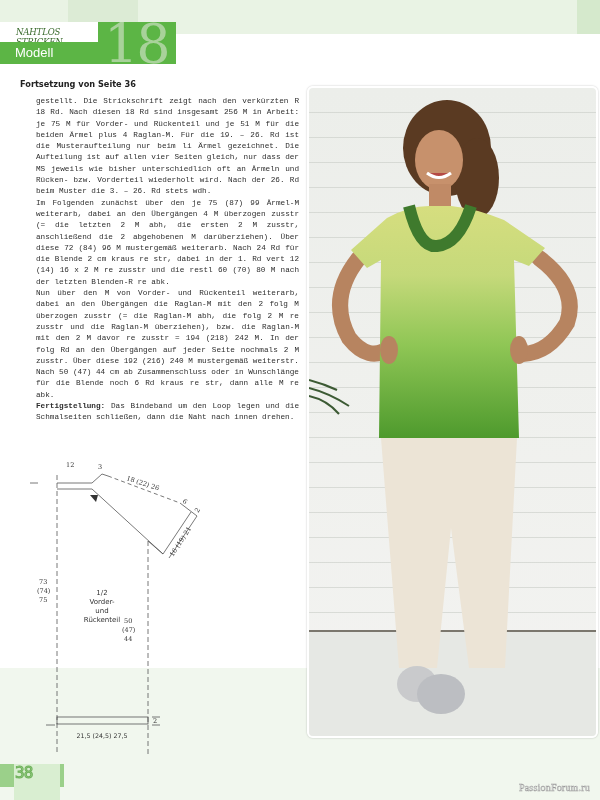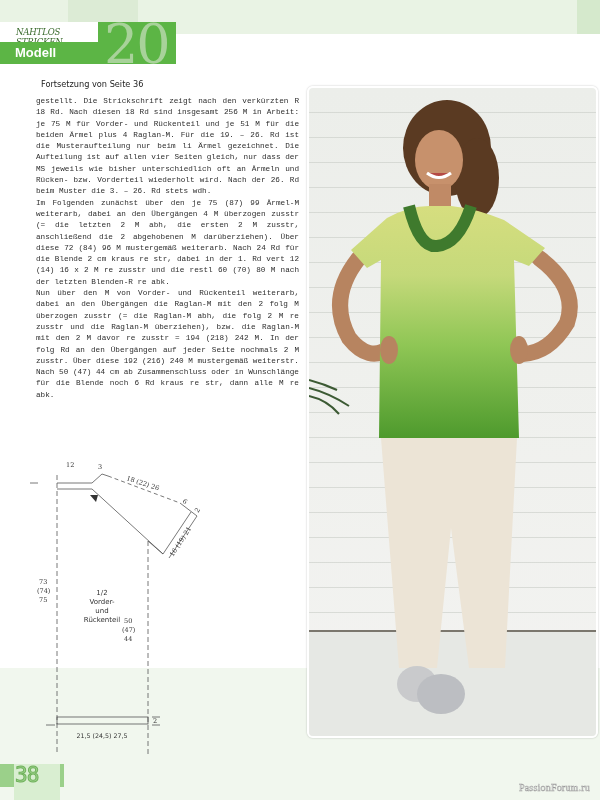--- a/index.html
+++ b/index.html
@@ -11,69 +11,70 @@
   .bg-top-right { position: absolute; left: 577px; top: 0; width: 23px; height: 34px; background: #d5e9cc; }
   .bg-bottom { position: absolute; left: 0; top: 668px; width: 600px; height: 132px; background: #f1f7ee; }
 
   .header { position: absolute; left: 0; top: 22px; width: 176px; height: 42px; }
   .header-series { position: absolute; left: 0; top: 0; width: 98px; height: 20px; background: #ffffff;
     font-family: "DejaVu Serif", serif; font-style: italic; font-size: 8.6px; color: #3a6b2d;
     padding: 5px 0 0 16px; letter-spacing: -0.2px; }
   .header-bar { position: absolute; left: 0; top: 20px; width: 176px; height: 22px; background: #5cb545; }
   .header-green-top { position: absolute; left: 98px; top: 0; width: 78px; height: 20px; background: #5cb545; }
   .header-model { position: absolute; left: 15px; top: 23px; font-family: "Liberation Sans", sans-serif;
-    font-weight: bold; font-size: 13px; color: #ffffff; }
+    font-weight: normal; font-size: 13px; color: #ffffff; }
   .header-number { position: absolute; left: 104px; top: -4px; font-family: "DejaVu Serif", serif;
     font-size: 54px; line-height: 54px; color: #a8d29a; letter-spacing: -2px; }
 
-  .continued { position: absolute; left: 41px; top: 79px; font-size: 8.2px; font-weight: normal; color: #222; }
+  .continued { position: absolute; left: 20px; top: 79px; font-size: 8.2px; font-weight: bold; color: #222; }
 
   .text { position: absolute; left: 36px; top: 96px; width: 263px; font-family: Liberation Mono, monospace;
     font-size: 7.7px; line-height: 11.3px; text-align: justify; color: #2e2e2e; }
   .text p { margin: 0; }
   .text b { font-weight: bold; }
 
   .diagram { position: absolute; left: 30px; top: 455px; width: 180px; height: 310px; }
 
   .photo { position: absolute; left: 307px; top: 86px; width: 291px; height: 652px; border: 2px solid #ffffff;
     border-radius: 6px; box-shadow: 0 0 2px rgba(0,0,0,0.25); overflow: hidden;
     background: linear-gradient(#eceeea, #f3f3f1); }
   .wall-lines { position: absolute; inset: 0;
     background-image: repeating-linear-gradient(180deg, transparent 0, transparent 24px, rgba(200,204,198,0.6) 24px, rgba(200,204,198,0.6) 25px); }
   .floor { position: absolute; left: 0; top: 542px; width: 100%; height: 110px; background: #e6e8e4; border-top: 2px solid #7b776e; }
 
   .page-num { position: absolute; left: 0; top: 764px; width: 64px; height: 23px; background: #9bd08a; }
   .page-num-box { position: absolute; left: 14px; top: 764px; width: 46px; height: 36px; background: #d9eed1; }
   .page-num-text { position: absolute; left: 15px; top: 763px; font-family: "DejaVu Sans Mono", monospace;
-    font-size: 21px; color: #9bd08a; letter-spacing: -1px; -webkit-text-stroke: 1px #6fb15b; }
+    font-size: 16px; color: #9bd08a; letter-spacing: -1px; -webkit-text-stroke: 1px #6fb15b; }
   .watermark { position: absolute; right: 10px; top: 782px; font-family: Liberation Serif, serif; font-size: 10px;
     color: #ffffff; -webkit-text-stroke: 0.5px #9a9a9a; letter-spacing: 0.2px; }
 </style>
 </head>
 <body>
 
 <div class="bg-top"></div>
 <div class="bg-top-left"></div>
 <div class="bg-top-right"></div>
 <div class="bg-bottom"></div>
 
 <div class="header">
   <div class="header-series">NAHTLOS STRICKEN</div>
   <div class="header-green-top"></div>
   <div class="header-bar"></div>
   <div class="header-model">Modell</div>
-  <div class="header-number">20</div>
+  <div class="header-number">18</div>
 </div>
 
 <div class="continued">Fortsetzung von Seite 36</div>
 
 <div class="text">
   <p><span>gestellt. Die Strickschrift zeigt nach den verkürzten R 18 Rd. Nach diesen 18 Rd sind insgesamt 256 M in Arbeit: je 75 M für Vorder- und Rückenteil und je 51 M für die beiden Ärmel plus 4 Raglan-M. Für die 19. – 26. Rd ist die Musteraufteilung nur beim li Ärmel gezeichnet. Die Aufteilung ist auf allen vier Seiten gleich, nur dass der MS jeweils wie bisher unterschiedlich oft an Ärmeln und Rücken- bzw. Vorderteil wiederholt wird. Nach der 26. Rd beim Muster die 3. – 26. Rd stets wdh.</span></p>
   <p><span>Im Folgenden zunächst über den je 75 (87) 99 Ärmel-M weiterarb, dabei an den Übergängen 4 M überzogen zusstr (= die letzten 2 M abh, die ersten 2 M zusstr, anschließend die 2 abgehobenen M darüberziehen). Über diese 72 (84) 96 M mustergemäß weiterarb. Nach 24 Rd für die Blende 2 cm kraus re str, dabei in der 1. Rd vert 12 (14) 16 x 2 M re zusstr und die restl 60 (70) 80 M nach der letzten Blenden-R re abk.</span></p>
   <p><span>Nun über den M von Vorder- und Rückenteil weiterarb, dabei an den Übergängen die Raglan-M mit den 2 folg M überzogen zusstr (= die Raglan-M abh, die folg 2 M re zusstr und die Raglan-M überziehen), bzw. die Raglan-M mit den 2 M davor re zusstr = 194 (218) 242 M. In der folg Rd an den Übergängen auf jeder Seite nochmals 2 M zusstr. Über diese 192 (216) 240 M mustergemäß weiterstr. Nach 50 (47) 44 cm ab Zusammenschluss oder in Wunschlänge für die Blende noch 6 Rd kraus re str, dann alle M re abk.</span></p>
+  <p><b>Fertigstellung:</b><span> Das Bindeband um den Loop legen und die Schmalseiten schließen, dann die Naht nach innen drehen.</span></p>
 </div>
 
 <svg class="diagram" viewBox="0 0 180 310" width="180" height="310">
   <g stroke="#555" stroke-width="0.8" fill="none">
 
     <line x1="27" y1="28" x2="62" y2="28"></line>
     <line x1="27" y1="34" x2="62" y2="34"></line>
 
     <polyline points="62,28 72,19 78,21"></polyline>
 

